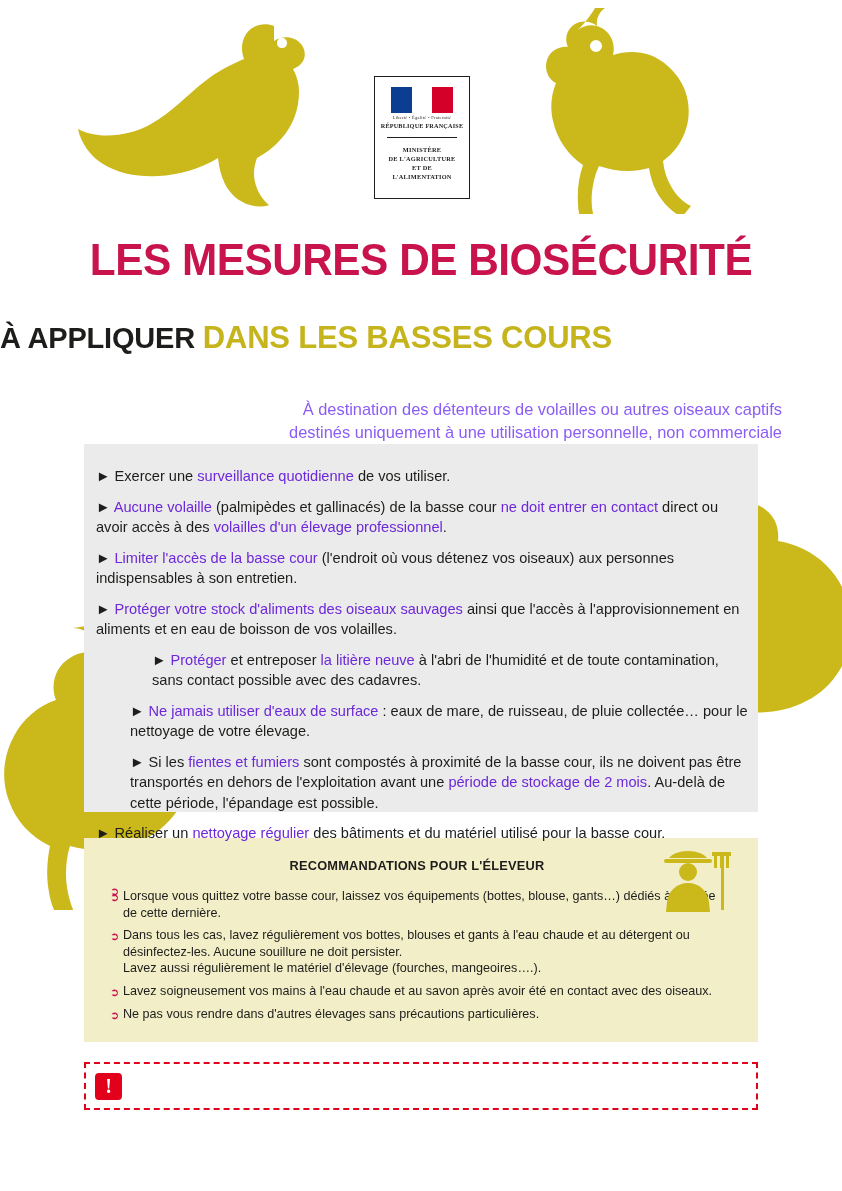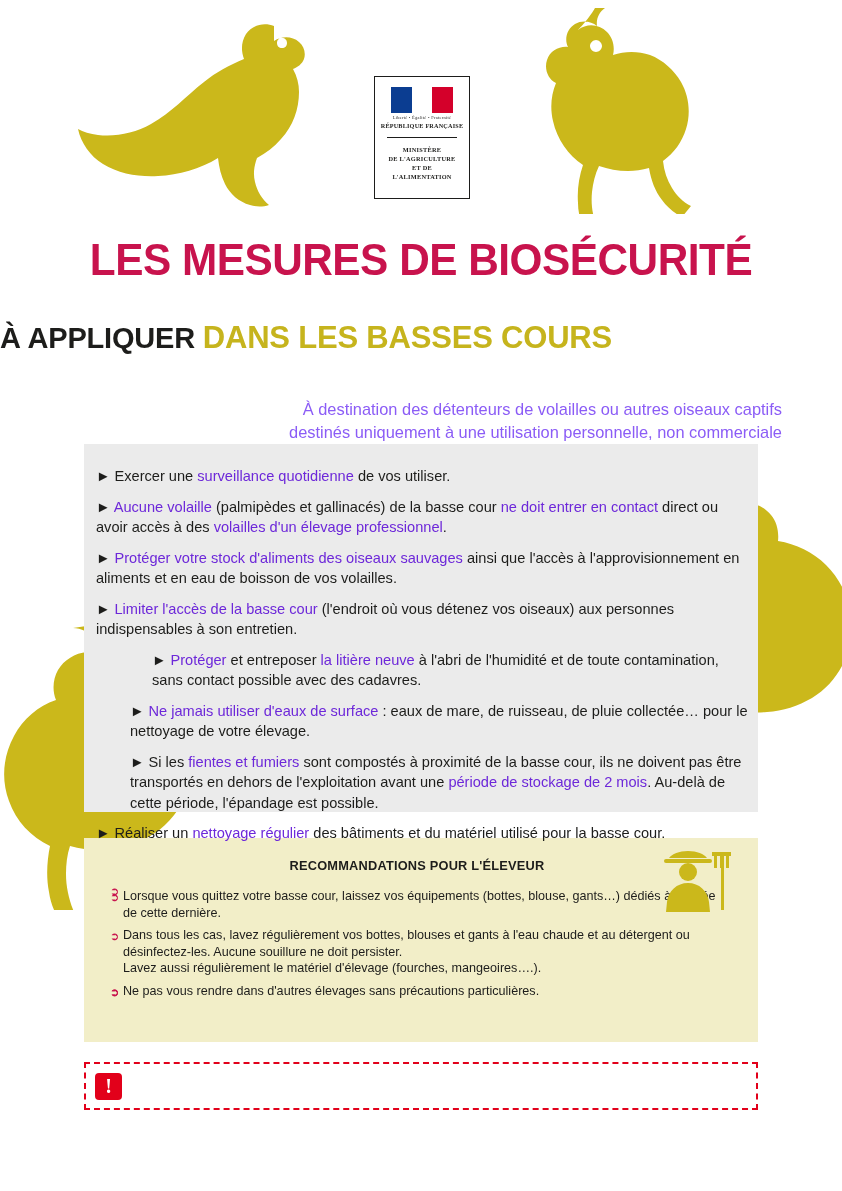--- a/index.html
+++ b/index.html
@@ -269,35 +269,35 @@
   </div>
   <div class="lede">
     <div>À destination des détenteurs de volailles ou autres oiseaux captifs</div>
     <div>destinés uniquement à une utilisation personnelle, non commerciale</div>
   </div>
 
   <div class="panel-grey"></div>
   <div class="measures" id="measures-list">
       <div class="m-item"><span class="arrow">► Exercer une </span><span class="pink">surveillance quotidienne</span><span class="arrow"> de vos utiliser.</span></div>
       <div class="m-item"><span class="arrow">► </span><span class="pink">Aucune volaille</span><span class="arrow"> (palmipèdes et gallinacés) de la basse cour </span><span class="pink">ne doit entrer en contact</span><span class="arrow"> direct ou avoir accès à des </span><span class="pink">volailles d'un élevage professionnel</span><span class="arrow">.</span></div>
+      <div class="m-item"><span class="arrow">► </span><span class="pink">Limiter l'accès de la basse cour</span><span class="arrow"> (l'endroit où vous détenez vos oiseaux) aux personnes indispensables à son entretien.</span></div>
       <div class="m-item"><span class="arrow">► </span><span class="pink">Protéger  votre stock d'aliments des oiseaux sauvages</span><span class="arrow"> ainsi que l'accès à l'approvisionnement en aliments et en eau de boisson de vos volailles.</span></div>
-      <div class="m-item"><span class="arrow">► </span><span class="pink">Limiter l'accès de la basse cour</span><span class="arrow"> (l'endroit où vous détenez vos oiseaux) aux personnes indispensables à son entretien.</span></div>
       <div class="m-item indent2"><span class="arrow">► </span><span class="pink">Protéger</span><span class="arrow"> et entreposer </span><span class="pink">la litière neuve</span><span class="arrow"> à l'abri de l'humidité et de toute contamination, sans contact possible avec des cadavres.</span></div>
       <div class="m-item indent1"><span class="arrow">► </span><span class="pink">Ne jamais utiliser d'eaux de surface</span><span class="arrow"> : eaux de mare, de ruisseau, de pluie collectée… pour le nettoyage de votre élevage.</span></div>
       <div class="m-item indent1"><span class="arrow">► Si les </span><span class="pink">fientes et fumiers</span><span class="arrow"> sont compostés à proximité de la basse cour, ils ne doivent pas être transportés en dehors de l'exploitation avant une </span><span class="pink">période de stockage de 2 mois</span><span class="arrow">. Au-delà de cette période, l'épandage est possible.</span></div>
       <div class="m-item"><span class="arrow">► Réaliser un </span><span class="pink">nettoyage régulier</span><span class="arrow"> des bâtiments et du matériel utilisé pour la basse cour.</span></div>
     </div>
 
   <div class="panel-cream"></div>
   <div class="rec-title">RECOMMANDATIONS POUR L'ÉLEVEUR</div>
   <div class="rec-list" id="rec-list">
       <div class="rec-item"><span class="rec-bullet">➲</span></div>
       <div class="rec-item"><span class="rec-bullet">➲</span><span>Lorsque vous quittez votre basse cour, laissez vos équipements (bottes, blouse, gants…) dédiés à l'entrée de cette dernière.</span></div>
       <div class="rec-item"><span class="rec-bullet">➲</span><span>Dans tous les cas, lavez régulièrement vos bottes, blouses et gants à l'eau chaude et au détergent ou désinfectez-les. Aucune souillure ne doit persister.<br>Lavez aussi régulièrement le matériel d'élevage (fourches, mangeoires….).</span></div>
-      <div class="rec-item"><span class="rec-bullet">➲</span></div>
+      <div class="rec-item"><span class="rec-bullet">➲</span><span>Lavez soigneusement vos mains à l'eau chaude et au savon après avoir été en contact avec des oiseaux.</span></div>
       <div class="rec-item"><span class="rec-bullet">➲</span><span>Ne pas vous rendre dans d'autres élevages sans précautions particulières.</span></div>
     </div>
 
   <svg class="farmer" viewBox="0 0 78 64" preserveAspectRatio="xMidYMid meet">
     <path d="M28 3c-9 0-16 3-19 7h38c-3-4-10-7-19-7z"></path>
     <rect x="4" y="11" width="48" height="4" rx="2"></rect>
     <circle cx="28" cy="24" r="9"></circle>
     <path d="M28 35c-11 0-20 8-21 19l-1 10h44l-1-10c-1-11-10-19-21-19z"></path>
     <rect x="61" y="4" width="3" height="58"></rect>
     <path d="M54 4h3v16h-3z M60 4h3v16h-3z M66 4h3v16h-3z M52 4h19v4h-19z"></path>

